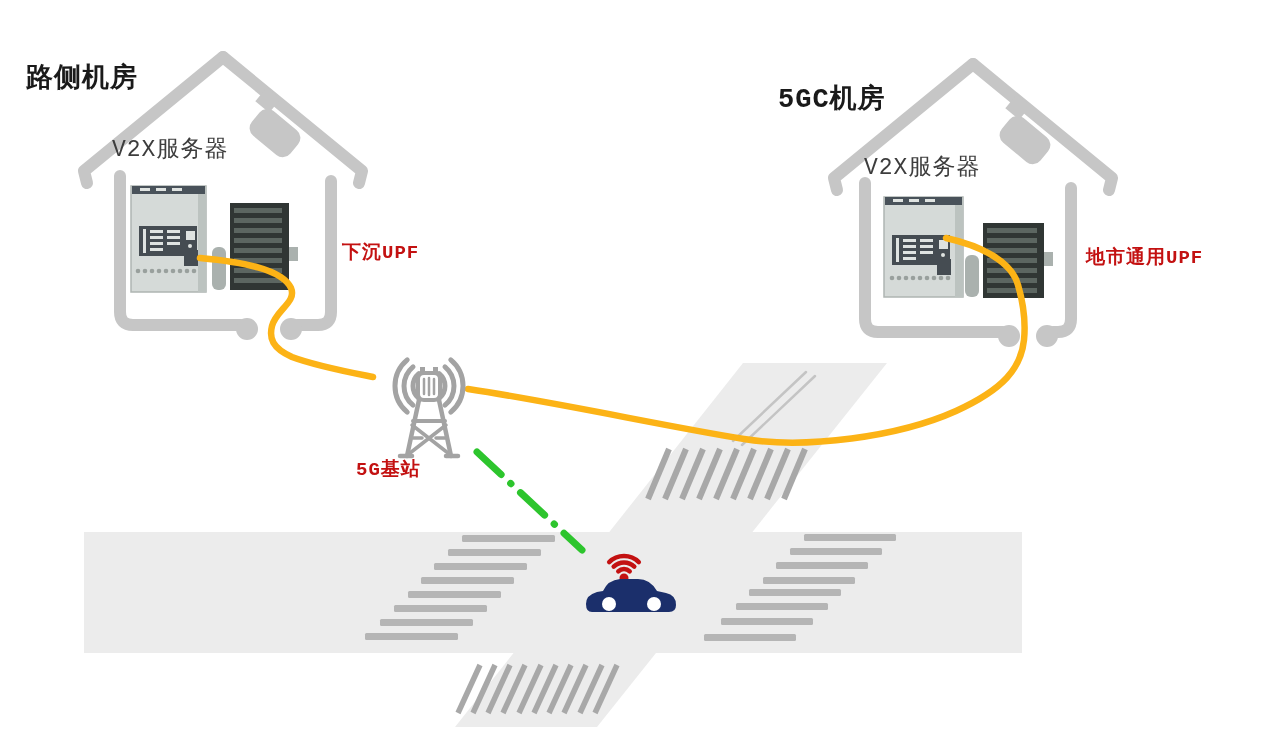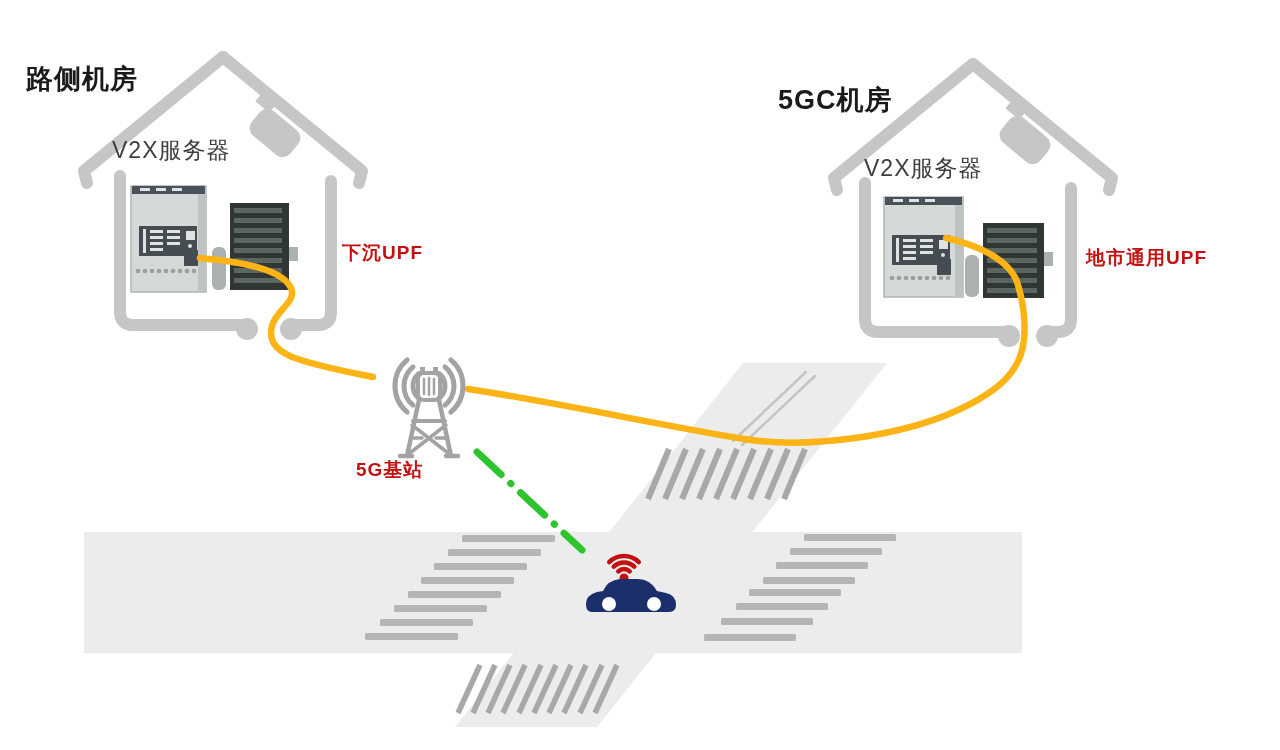--- a/index.html
+++ b/index.html
@@ -1,17 +1,17 @@
 <!DOCTYPE html>
 <html style="--accent-red: #C31111; --cable-orange: #FCB316; --link-green: #2DC52D; --car-navy: #1B2F6B; --house-gray: #C6C6C6; --tower-gray: #A3A3A3; --road-gray: #ECECEC; --marking-gray: #B5B5B5; --hatch-gray: #A8A8A8; --text-black: #1A1A1A; --text-gray: #3D3D3D;"><head>
 <meta charset="utf-8">
 <style>
   html,body{margin:0;padding:0;background:#fff;}
   #stage{position:relative;width:1280px;height:750px;background:#fff;overflow:hidden;
-         font-family:Liberation Sans, sans-serif;}
+         font-family:Liberation Mono, monospace;}
   #art{position:absolute;left:0;top:0;}
   .lbl{position:absolute;white-space:nowrap;line-height:1.1;}
   .room-title{font-size:27px;font-weight:800;color:var(--text-black);letter-spacing:1px;}
   .server-label{font-size:23px;font-weight:500;color:var(--text-gray);letter-spacing:1px;}
   .red-label{font-size:19px;font-weight:800;color:var(--accent-red);letter-spacing:1px;}
 
   
   .road{fill:var(--road-gray);}
   .mark{fill:var(--marking-gray);}
   .hatch{stroke:var(--hatch-gray);stroke-width:6;stroke-linecap:butt;}

